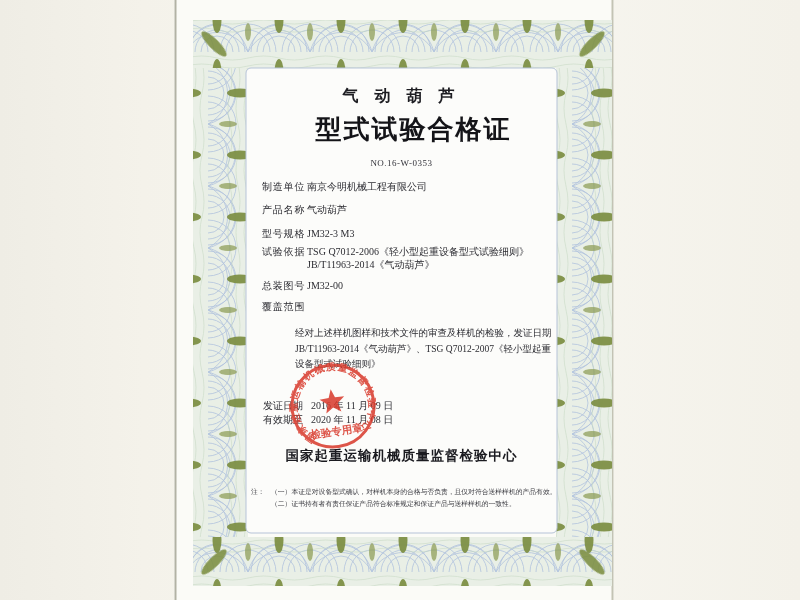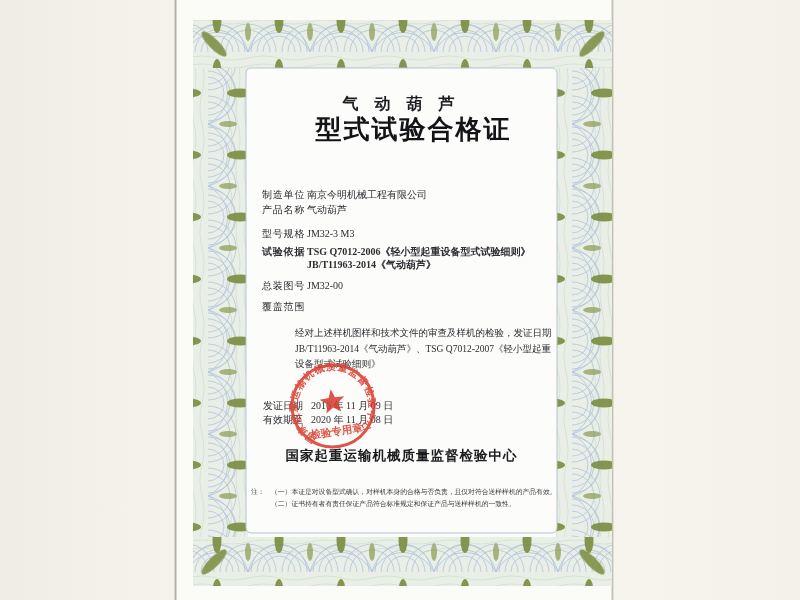--- a/index.html
+++ b/index.html
@@ -5,21 +5,21 @@
   html,body{margin:0;padding:0;}
   body{
     width:800px;height:600px;overflow:hidden;
     font-family:"Liberation Serif","DejaVu Serif",serif;
     background:linear-gradient(90deg,#efede5 0%,#f4f2ea 18%,#f8f7f1 55%,#f3f1e9 100%);
   }
   .page{position:relative;width:800px;height:600px;}
   svg.deco{position:absolute;left:0;top:0;}
   .content{position:absolute;left:0;top:0;width:800px;height:600px;color:#26262a;}
   .center-line{position:absolute;left:246px;width:311px;text-align:center;}
-  .product-line{top:86px;font-size:16px;font-weight:bold;letter-spacing:6px;color:#1d1d22;margin-top:8px;}
+  .product-line{top:86px;font-size:16px;font-weight:bold;letter-spacing:6px;color:#1d1d22;}
   .cert-title{top:112px;font-size:26px;font-weight:bold;letter-spacing:2px;color:#141418;}
   .cert-no{top:158px;font-size:9px;letter-spacing:.5px;color:#33333a;}
   .row{position:absolute;left:262px;display:flex;font-size:10px;line-height:13px;color:#2c2c32;}
   .row .lab{width:45px;letter-spacing:.8px;flex:none;}
   .row .val{white-space:nowrap;}
   .val .vline{white-space:nowrap;}
   .concl{position:absolute;left:295px;font-size:9.5px;line-height:15.5px;color:#2c2c32;}
   .concl div{white-space:nowrap;}
   .daterow{position:absolute;left:263px;display:flex;font-size:10px;line-height:13px;color:#2c2c32;}
   .daterow .lab{width:48px;flex:none;font-family:Liberation Serif, serif;}
@@ -86,37 +86,38 @@
 
     <rect x="246" y="68" width="311" height="465" rx="5" fill="#fcfcfa" stroke="#b6c3d8" stroke-width="1"></rect>
   </svg>
 
   <div class="content">
 
     <div class="center-line product-line" style="position:absolute;">气 动 葫 芦</div>
 
     <div class="center-line cert-title" style="position:absolute;padding-left:12px;">型式试验合格证</div>
 
+    <div class="center-line cert-no" style="position:absolute;">NO.16-W-0353</div>
 
-    <div class="row" style="top:188px;">
+    <div class="row" style="top:180px;">
       <span class="lab">制造单位</span>
       <span class="val">南京今明机械工程有限公司</span>
     </div>
 
     <div class="row" style="top:203px;">
       <span class="lab">产品名称</span>
       <span class="val">气动葫芦</span>
     </div>
 
     <div class="row" style="top:227px;justify-content:space-between;">
       <span class="lab">型号规格</span>
       <span class="val">JM32-3 M3</span>
     </div>
 
-    <div class="row" style="top:245px;font-weight:bold;">
+    <div class="row" style="top:245px;">
       <span class="lab">试验依据</span>
       <span class="val">
         <div class="vline">TSG Q7012-2006《轻小型起重设备型式试验细则》</div>
         <div class="vline">JB/T11963-2014《气动葫芦》</div>
       </span>
     </div>
 
     <div class="row" style="top:279px;">
       <span class="lab">总装图号</span>
       <span class="val">JM32-00</span>

